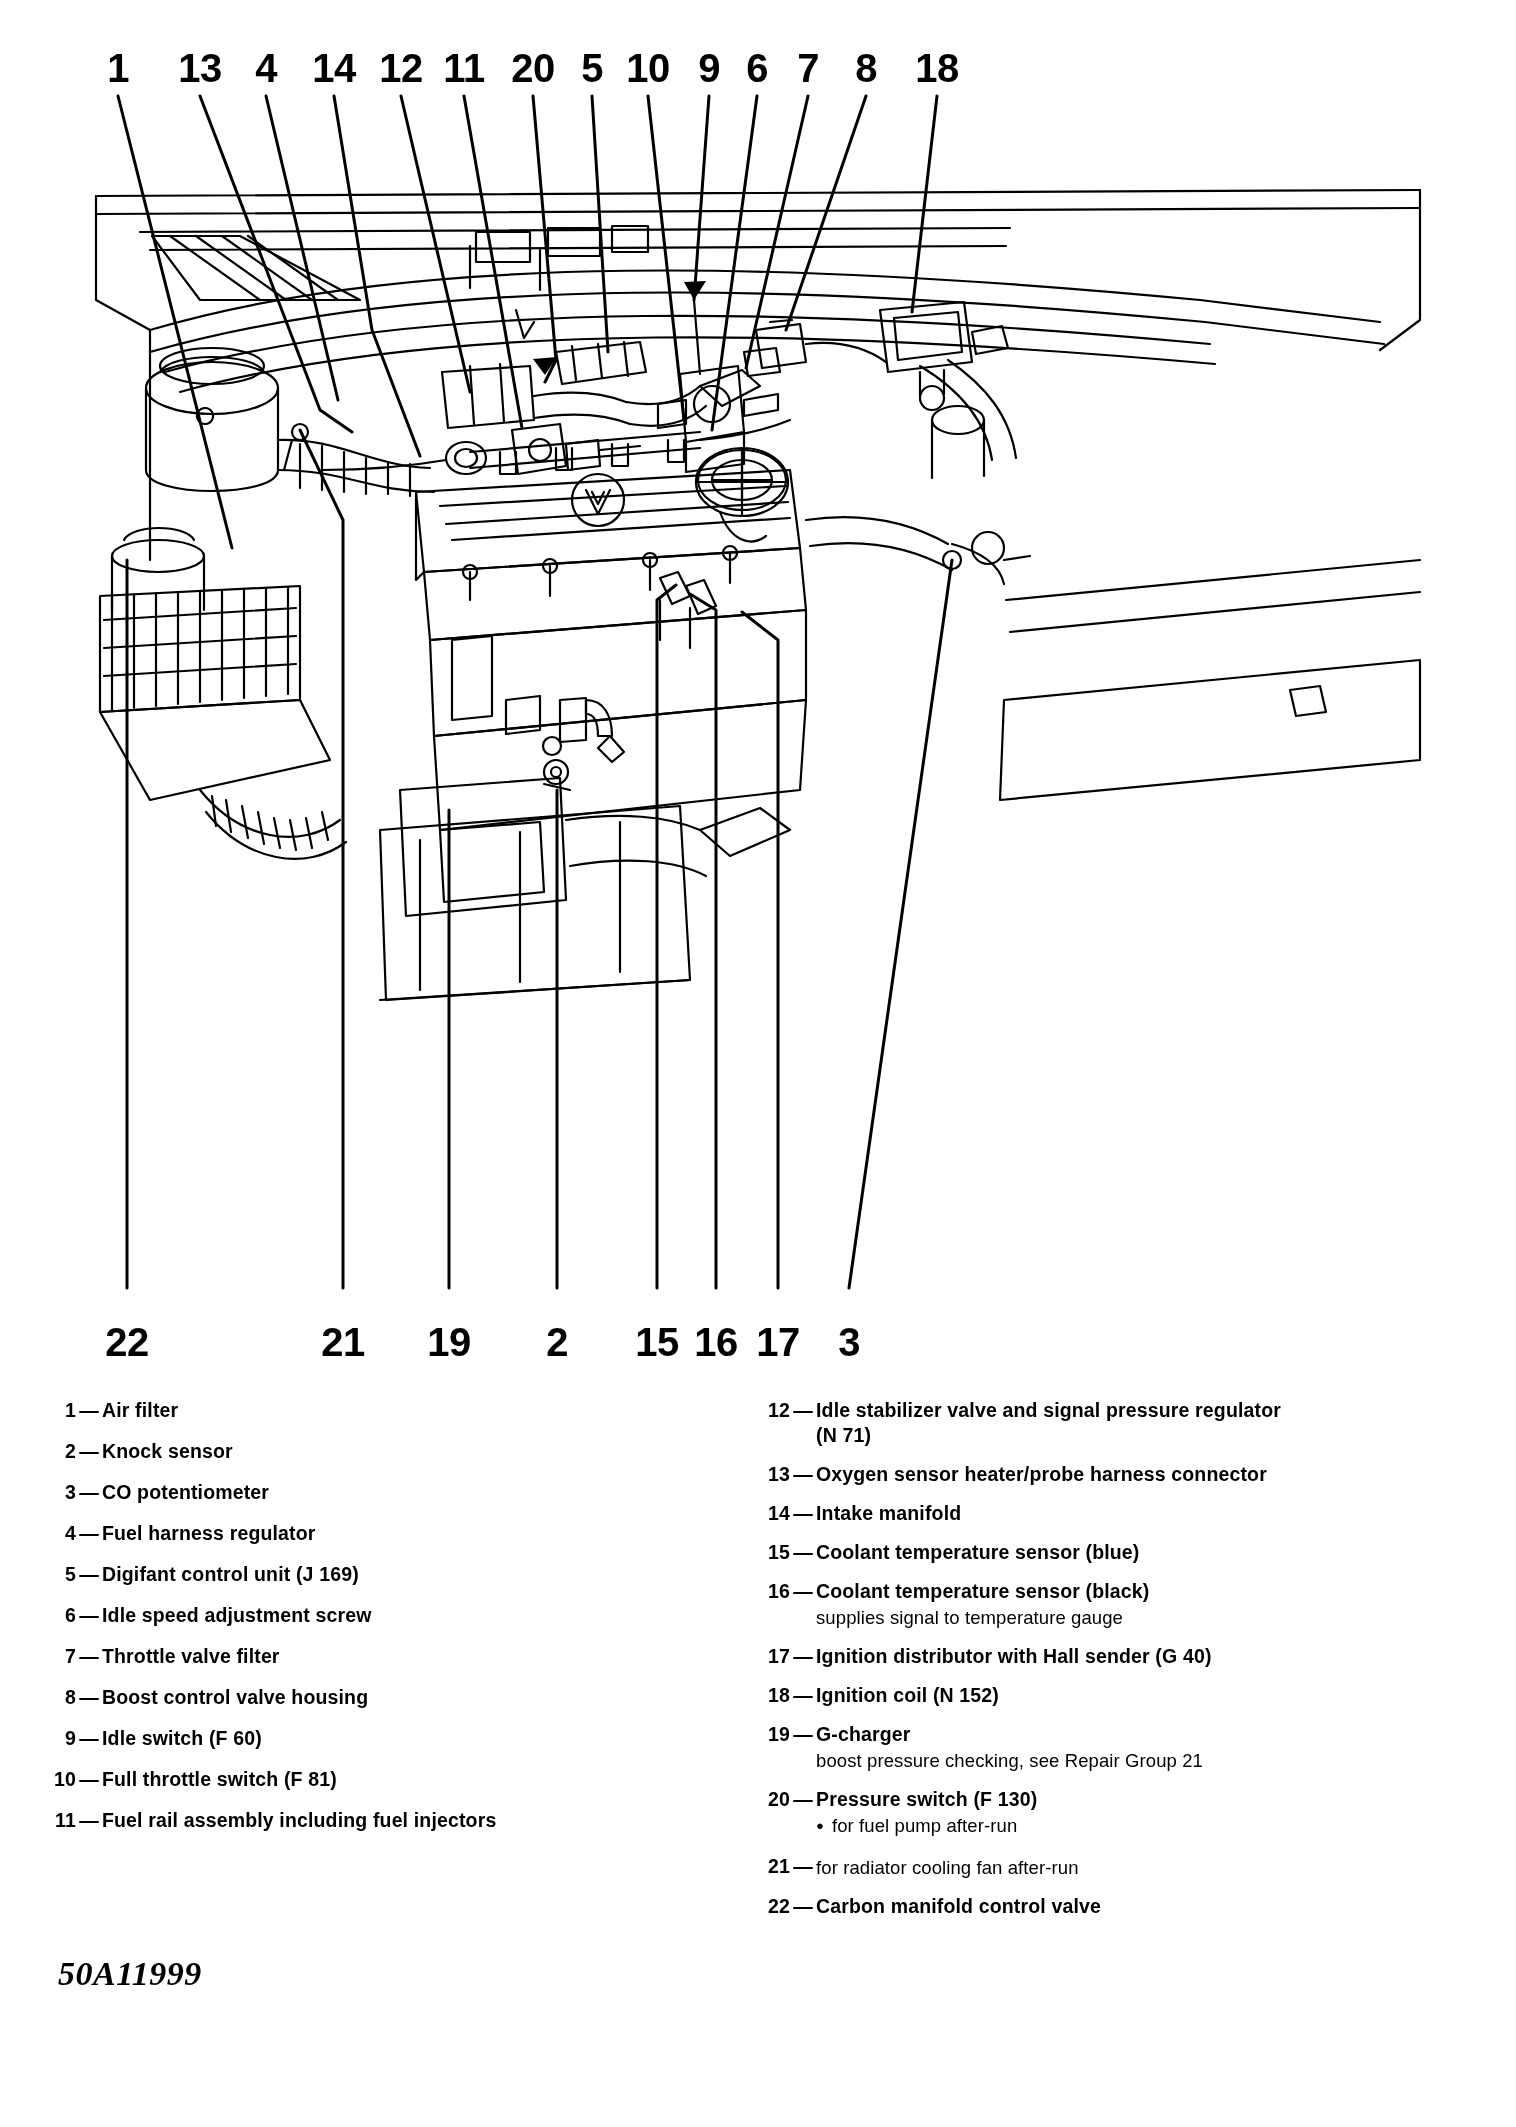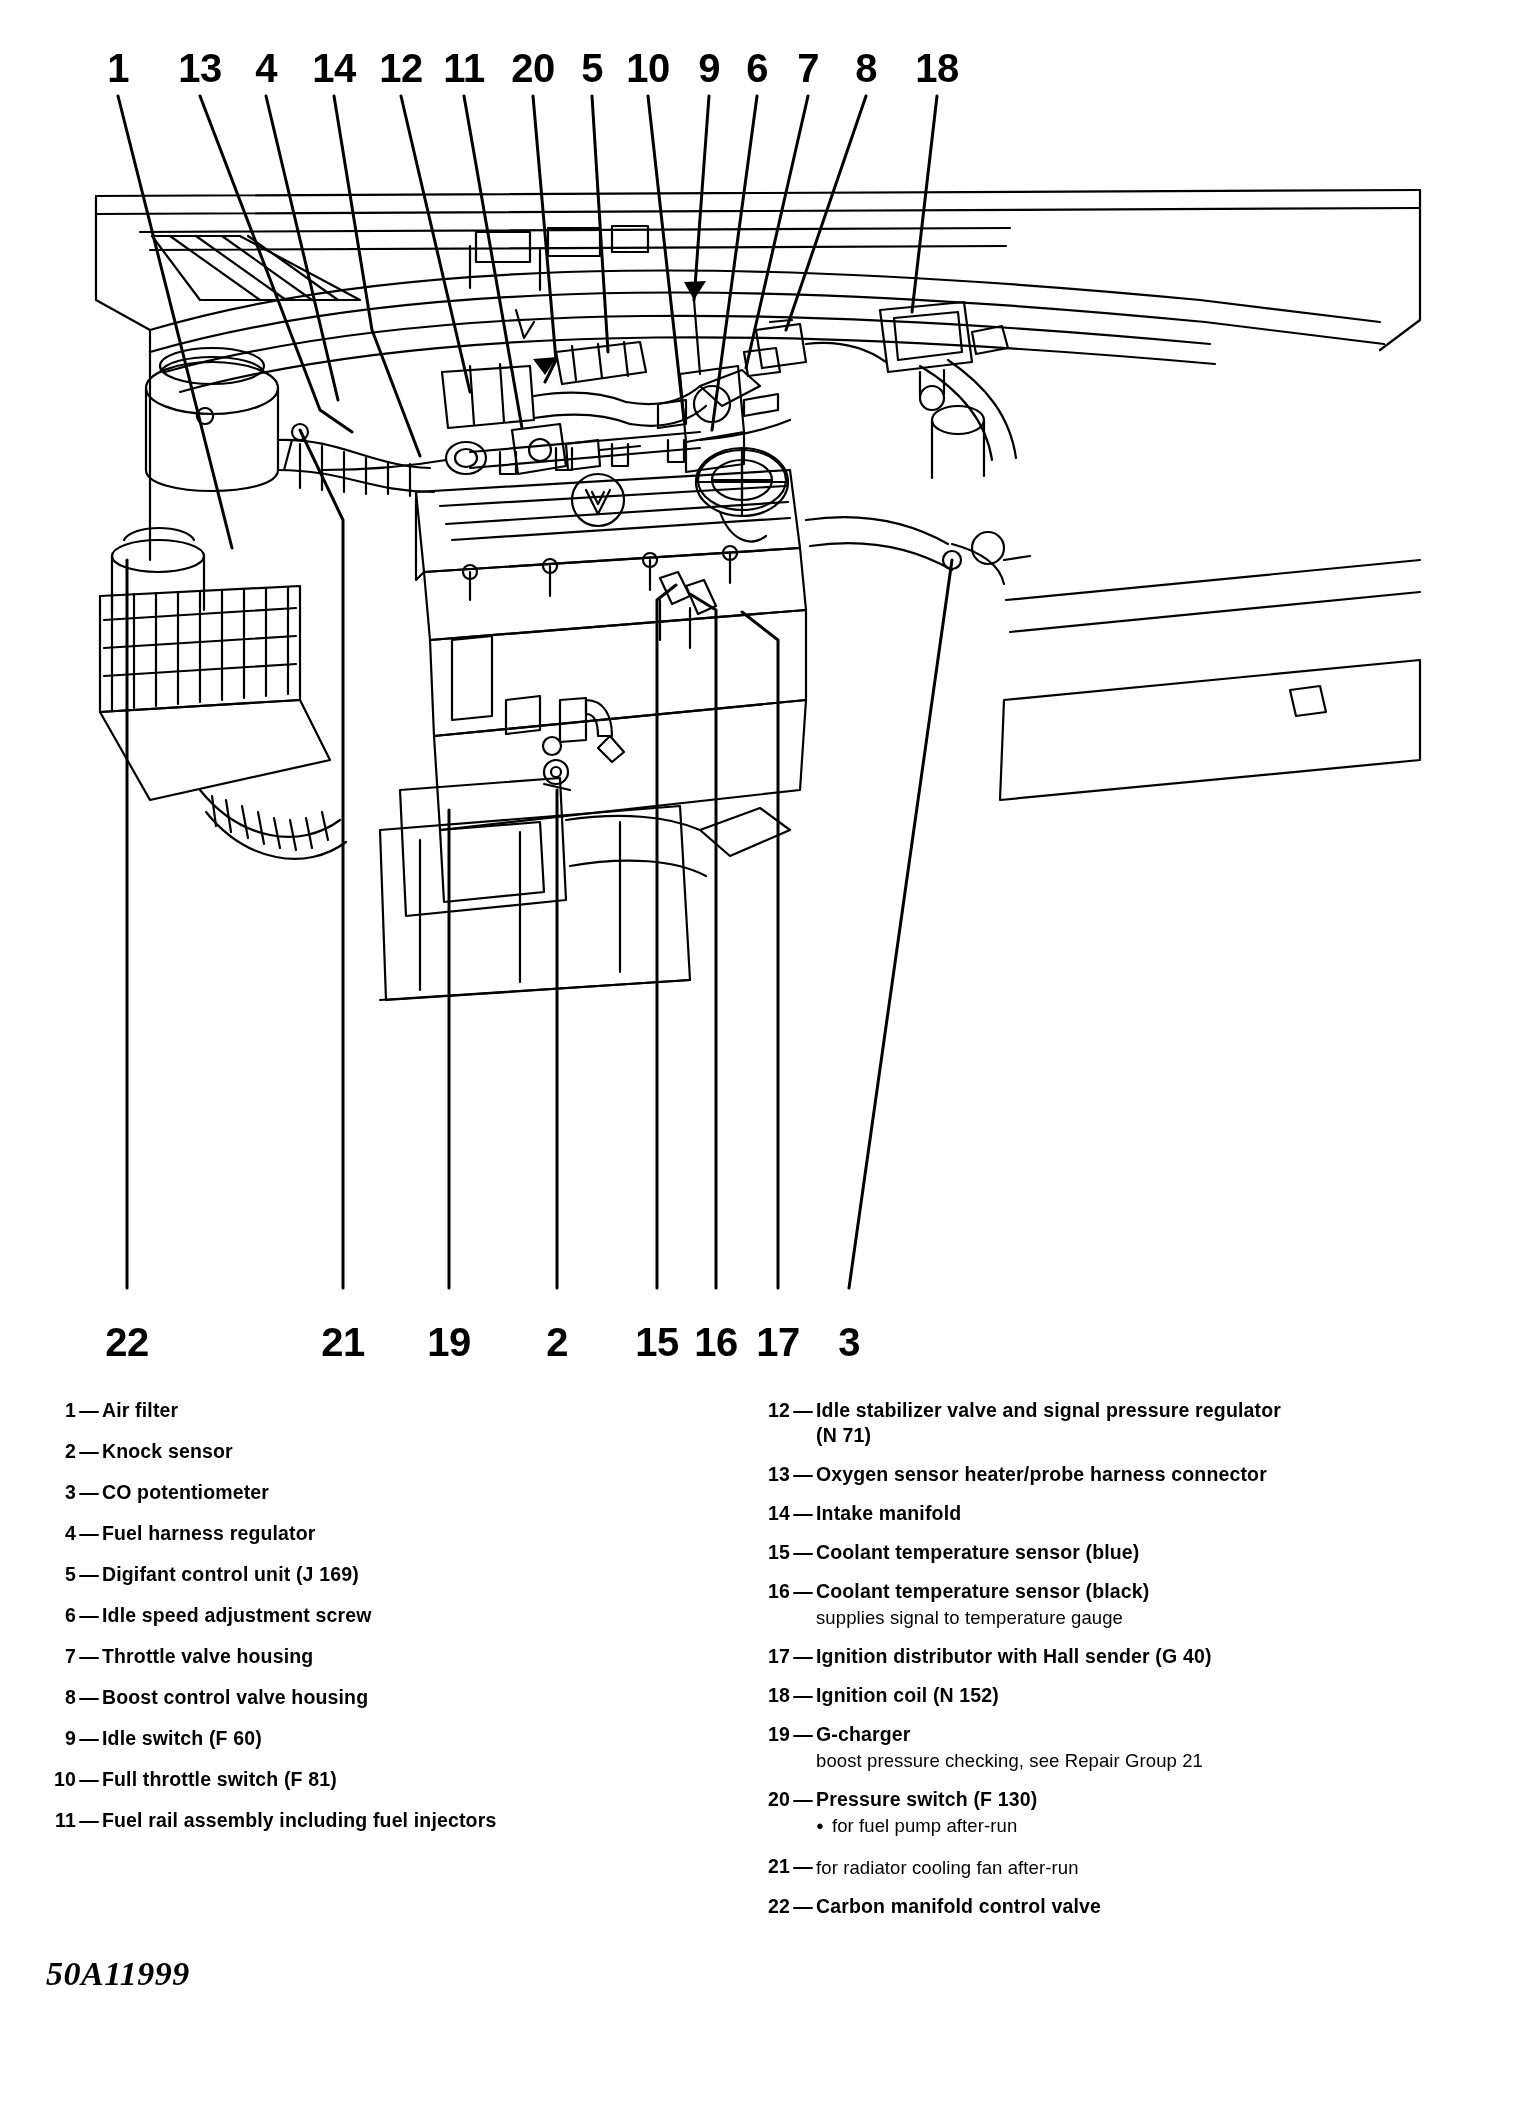--- a/index.html
+++ b/index.html
@@ -86,21 +86,21 @@
     top:-2px;
     margin-right:8px;
   }
 
   
   #legend-left .legend-row{margin-bottom:16px;}
 
   
   #drawing-code{
     position:absolute;
-    left:46px;
+    left:58px;
     top:1955px;
     font-family:"Liberation Serif", serif;
     font-style:italic;
     font-weight:bold;
     font-size:34px;
     letter-spacing:0.5px;
   }
 </style>
 </head>
 <body>
@@ -417,21 +417,21 @@
           <span class="num">6</span>
           <span class="dash">—</span>
           <span class="body">
             <div class="label">Idle speed adjustment screw</div>
           </span>
         </div>
         <div class="legend-row">
           <span class="num">7</span>
           <span class="dash">—</span>
           <span class="body">
-            <div class="label">Throttle valve housing</div>
+            <div class="label">Throttle valve filter</div>
           </span>
         </div>
         <div class="legend-row">
           <span class="num">8</span>
           <span class="dash">—</span>
           <span class="body">
             <div class="label">Boost control valve housing</div>
           </span>
         </div>
         <div class="legend-row">

